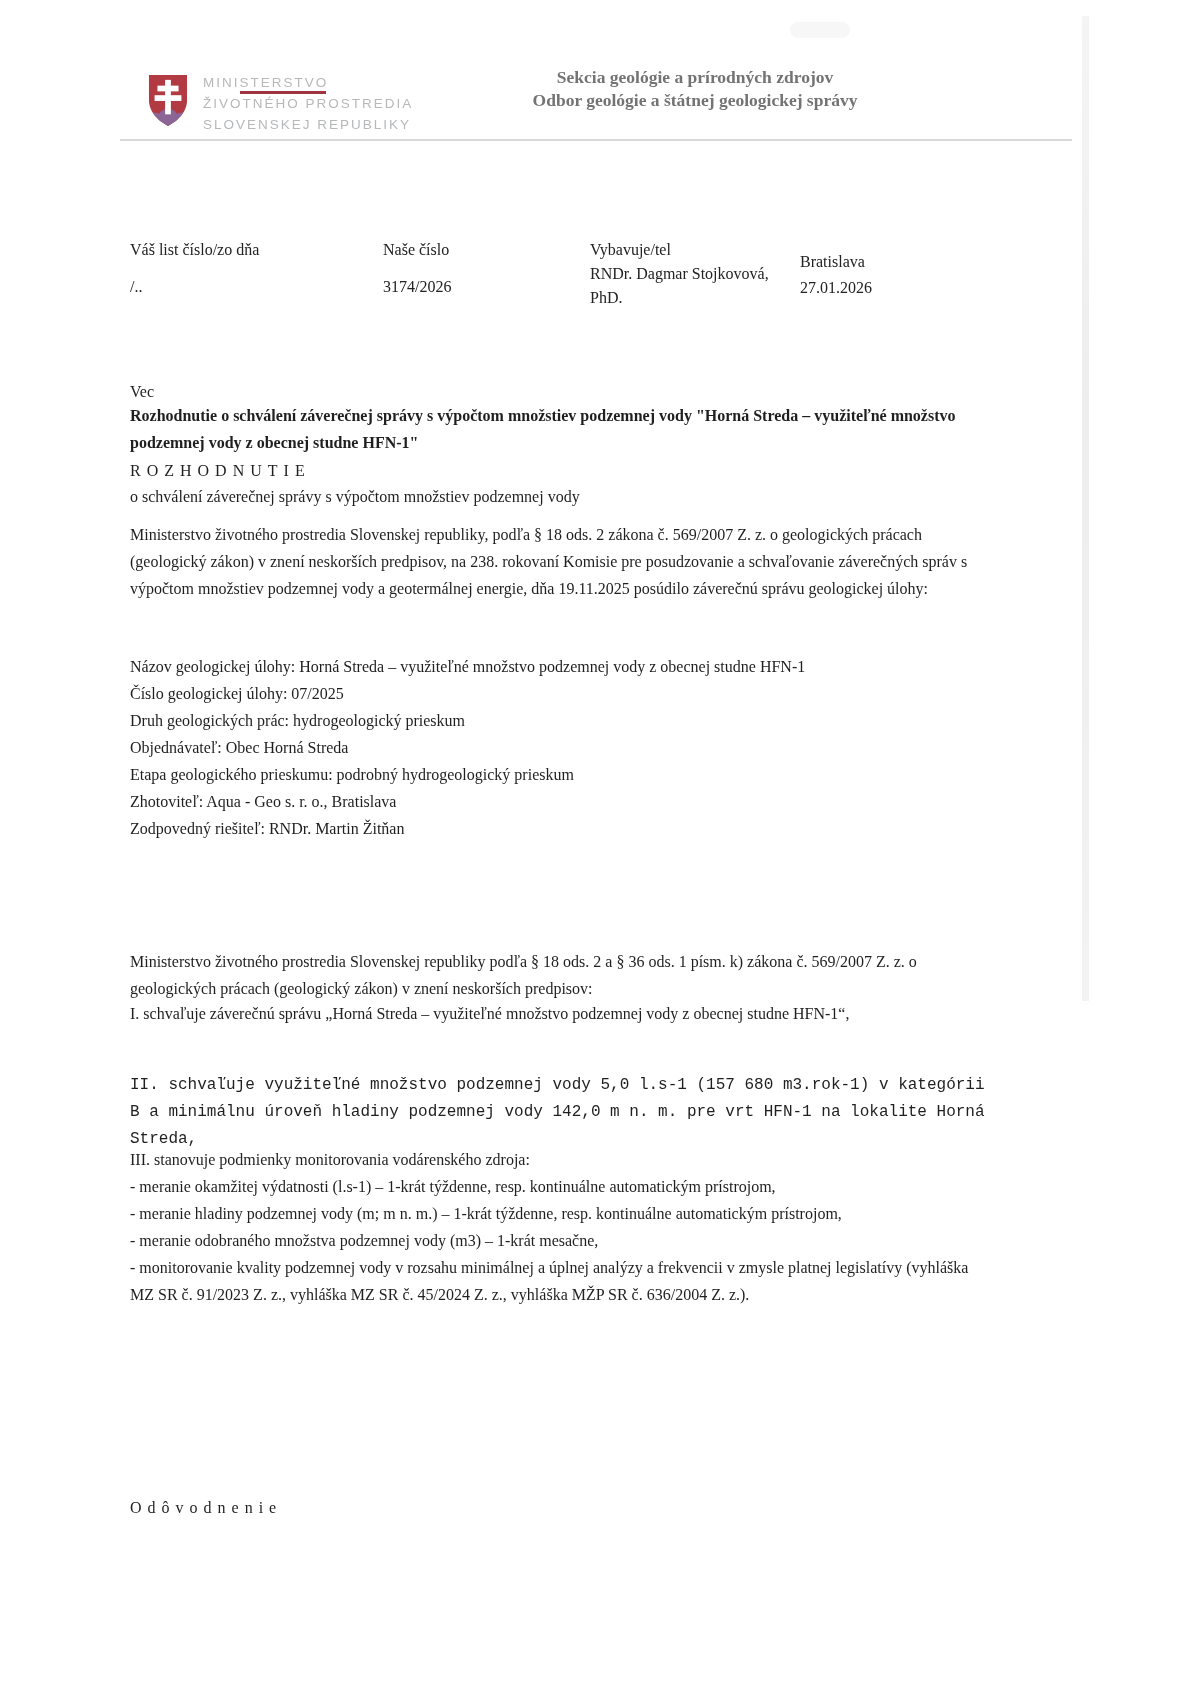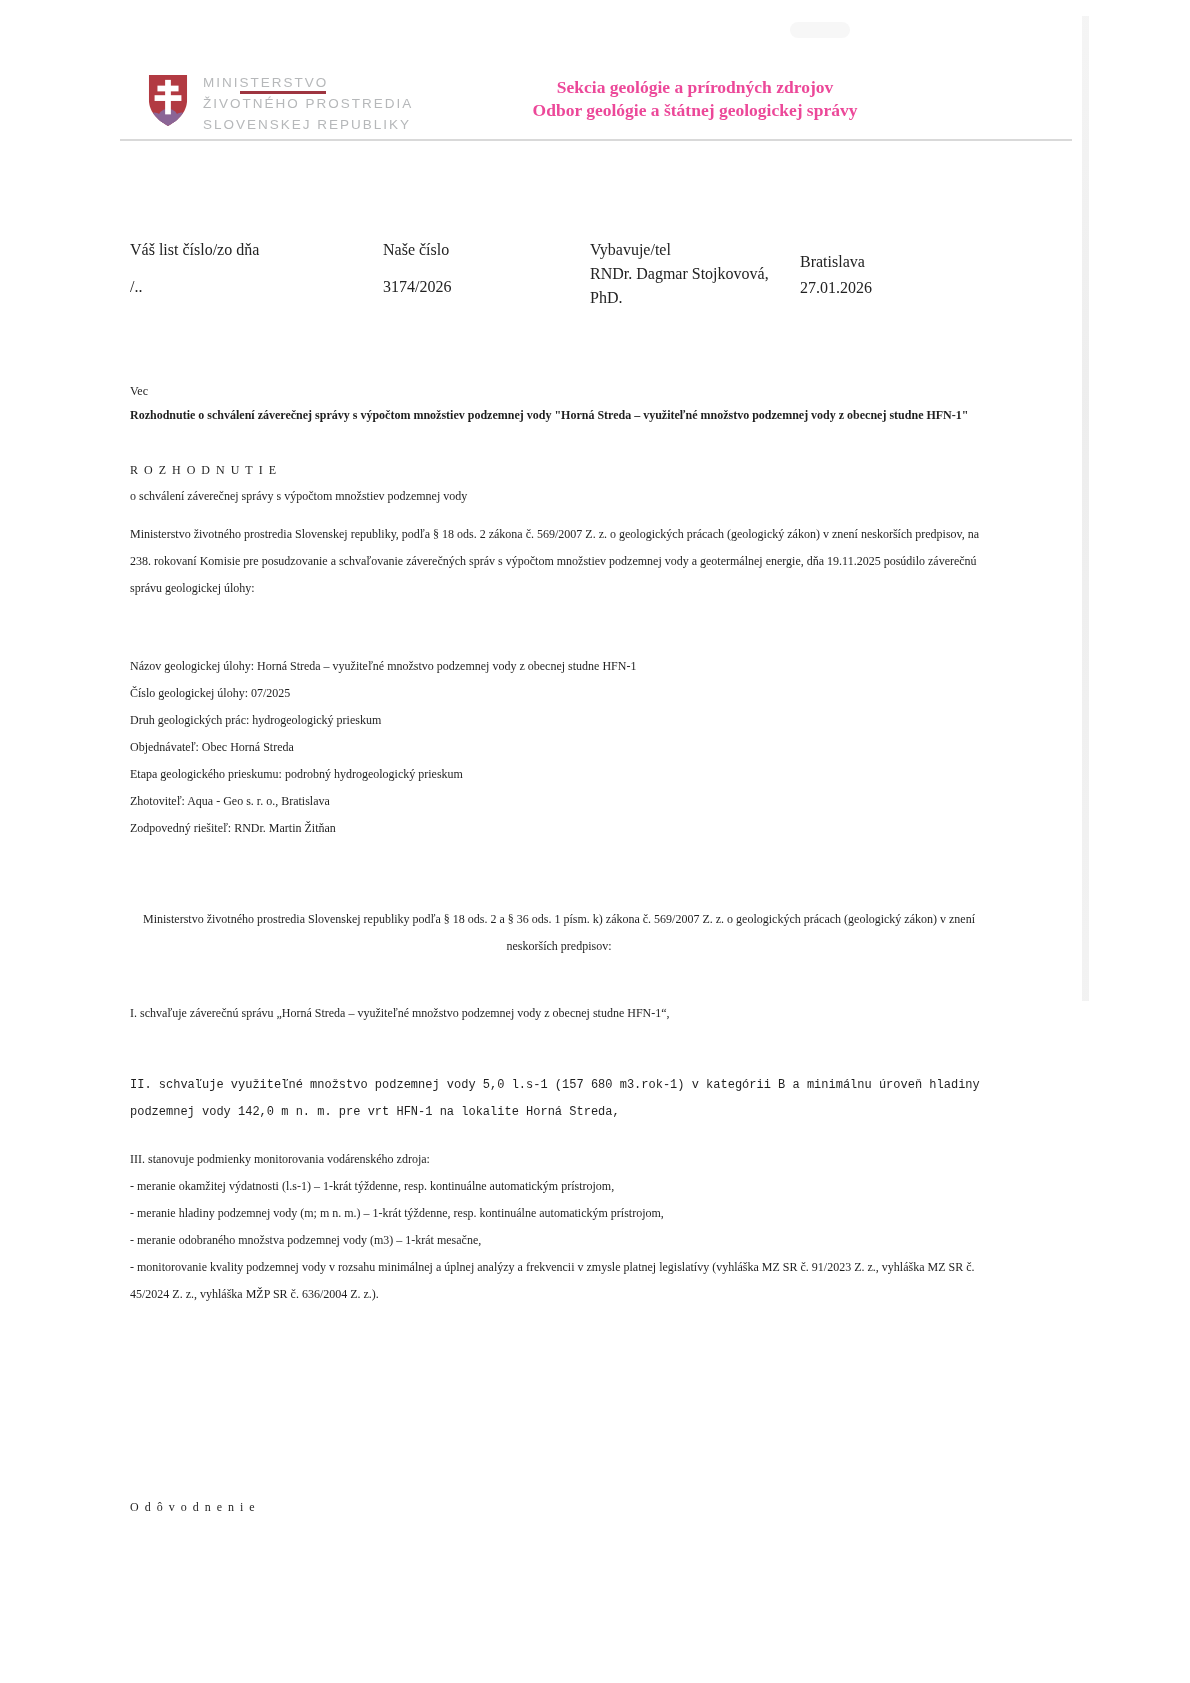--- a/index.html
+++ b/index.html
@@ -21,42 +21,42 @@
     font-size:13.5px; line-height:21px; letter-spacing:2px;
     color:#b6b8ba; text-transform:uppercase;
   }
   .wordmark .u {
     position:absolute; left:37px; top:19px;
     width:86px; height:2.5px; background:#9e3540;
   }
   .dept {
     position:absolute; left:470px; top:66px; width:450px;
     text-align:center; font-weight:700;
-    font-size:17.5px; line-height:23px; color:#ec4899;margin-top:10px;
+    font-size:17.5px; line-height:23px; color:#737373;
   }
   .divider {
     position:absolute; left:120px; top:139px;
     width:952px; height:2px; background:#d9d9d9;
   }
   
   .refs { position:absolute; top:238px; left:0; width:100%; font-size:16px; line-height:24px; }
   .refs .col { position:absolute; top:0; }
   .c1 { left:130px; } .c2 { left:383px; } .c3 { left:590px; } .c4 { left:800px; top:12px !important; }
   .refs .lbl { display:block; }
   .refs .val { display:block; margin-top:13px; }
   .c3 .val { margin-top:0; } .c4 .val { margin-top:2px; }
   
-  .body-block { position:absolute; left:130px; width:858px; font-size:12px; line-height:27px; color:#1f1f1f; }
+  .body-block { position:absolute; left:130px; width:858px; font-size:16px; line-height:27px; color:#1f1f1f; }
   .b-vec        { top:378px; }
   .b-title      { top:402px; font-weight:700; }
   .b-rozh       { top:457px; letter-spacing:6px; }
   .b-sub        { top:483px; }
   .b-p1         { top:521px; }
   .b-details    { top:653px; width:830px; }
-  .b-p2         { top:906px;text-align:center; }
+  .b-p2         { top:948px; }
   .b-i1         { top:1000px; }
   .b-i2         { top:1072px;font-family:Liberation Mono, monospace; }
   .b-i3         { top:1146px; }
   .b-odov       { top:1494px; letter-spacing:6px; }
   
   .scan-band {
     position:absolute; right:11px; top:16px; width:7px; height:985px;
     background:linear-gradient(180deg,#f0f0f0 0%, #e6e6e6 40%, #ededed 100%);
     opacity:.7;
   }

